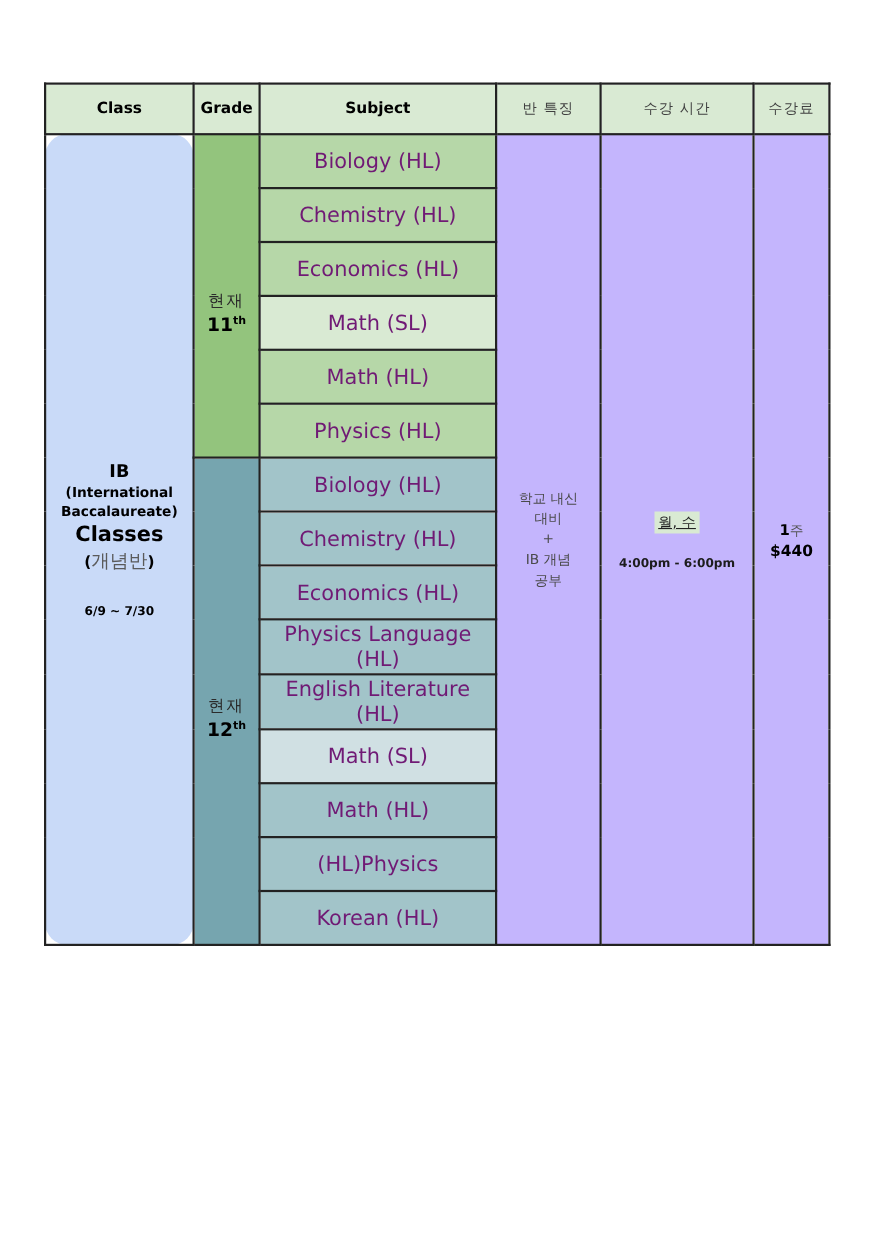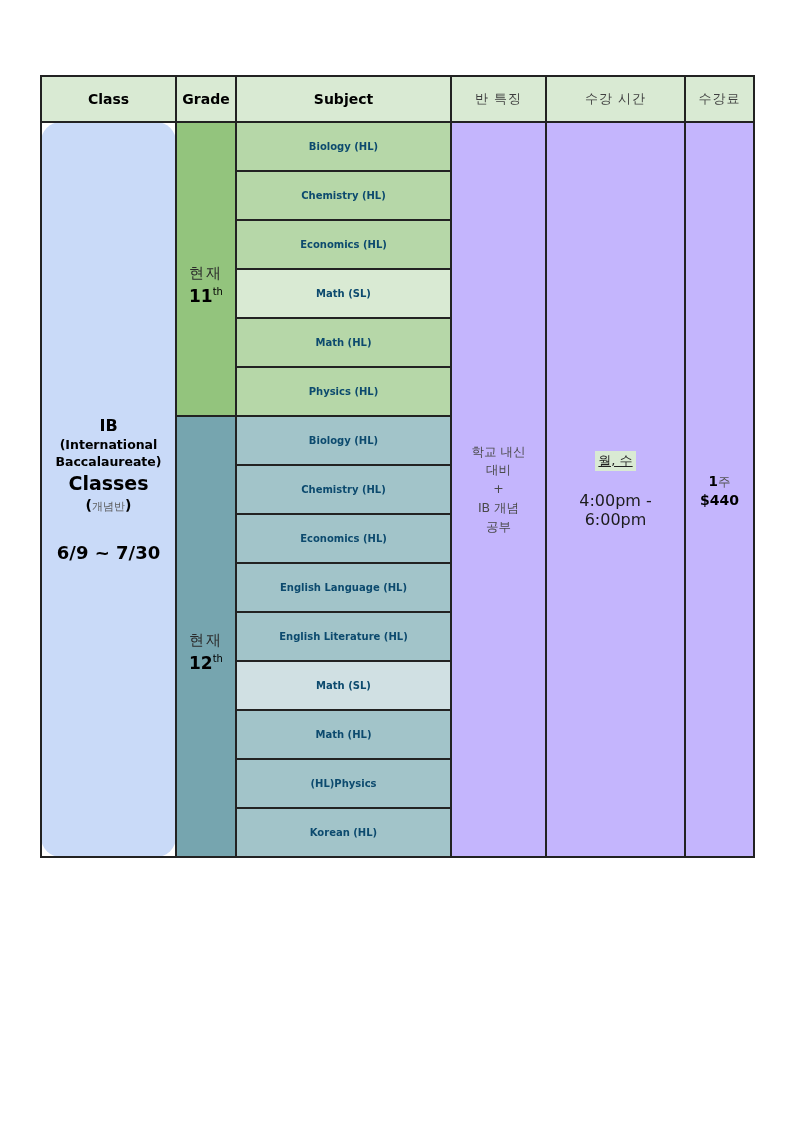--- a/index.html
+++ b/index.html
@@ -41,49 +41,49 @@
   th.h-en { font-weight: bold; font-size: 14px; color: #000000; }
   th.h-kr { font-weight: 400; font-size: 13px; color: #3f3f3f; letter-spacing: 1px; margin-left: 16px; }
 
   
   td.class-cell { background: #c9daf8; border-radius: 20px; }
   .class-title   { font-weight: bold; font-size: 16px; color: #000; line-height: 1.3; }
   .class-sub     { font-weight: bold; font-size: 12.5px; color: #000; line-height: 1.35; }
   .class-name    { font-weight: bold; font-size: 19px; color: #000; line-height: 1.35; }
   .class-kr-line { font-size: 14px; line-height: 1.4; }
   .class-kr-line .paren { font-weight: bold; color: #000; font-size: 14px; }
-  .class-kr-line .kr    { font-weight: 400; color: #5a5a5a; font-size: 11px; }
-  .class-dates   { font-weight: bold; font-size: 18px; color: #000; margin-top: 26px; }
+  .class-kr-line .kr    { font-weight: 400; color: #5a5a5a; font-size: 17px; }
+  .class-dates   { font-weight: bold; font-size: 11px; color: #000; margin-top: 26px; }
 
   
   td.grade-11 { background: #93c47d; }
   td.grade-12 { background: #76a5af; }
   .grade-kr  { font-weight: 400; font-size: 15px; color: #2b2b2b; letter-spacing: 2px; line-height: 1.6; margin-top: 31px; }
   .grade-num { font-weight: bold; font-size: 17px; color: #000; line-height: 1.4; }
-  .grade-num sup { font-size: 10px; font-weight: normal; }
+  .grade-num sup { font-size: 10px; font-weight: bold; }
 
   
-  td.subj { font-weight: bold; font-size: 10px; color: #0c4a6e; }
+  td.subj { font-weight: normal; font-size: 19px; color: #701a75; }
   td.s11       { background: #b6d7a8; }
   td.s11-light { background: #d9ead3; }
   td.s12       { background: #a2c4c9; }
   td.s12-light { background: #d0e0e3; }
 
   
   td.white-cell { background: #c4b5fd; }
   .features { font-size: 12.5px; color: #4a4a4a; line-height: 1.5; font-weight: 400; }
   .days {
     display: inline-block;
     font-size: 13px;
     color: #222;
     background: #d9ead3;
     text-decoration: underline;
     padding: 1px 3px;
   }
-  .time { font-size: 16px; color: #1c1c1c; margin-top: 20px; font-weight: 400; }
+  .time { font-size: 11px; color: #1c1c1c; margin-top: 20px; font-weight: 700; }
   .fee-week  { font-size: 13px; line-height: 1.5; }
   .fee-week .num { font-weight: bold; color: #000; font-size: 13.5px; }
   .fee-week .kr  { font-weight: 400; color: #555; font-size: 12.5px; }
   .fee-price { font-weight: bold; font-size: 14px; color: #000; }
 </style>
 </head>
 <body>
 
 <div class="page">
   <table class="schedule">
@@ -160,21 +160,21 @@
       </td>
       <td class="subj s12">Biology (HL)</td>
     </tr>
     <tr class="body-row">
           <td class="subj s12">Chemistry (HL)</td>
         </tr>
     <tr class="body-row">
           <td class="subj s12">Economics (HL)</td>
         </tr>
     <tr class="body-row">
-          <td class="subj s12">English Language (HL)</td>
+          <td class="subj s12">Physics Language (HL)</td>
         </tr>
     <tr class="body-row">
           <td class="subj s12">English Literature (HL)</td>
         </tr>
     <tr class="body-row">
           <td class="subj s12-light">Math (SL)</td>
         </tr>
     <tr class="body-row">
           <td class="subj s12">Math (HL)</td>
         </tr>

